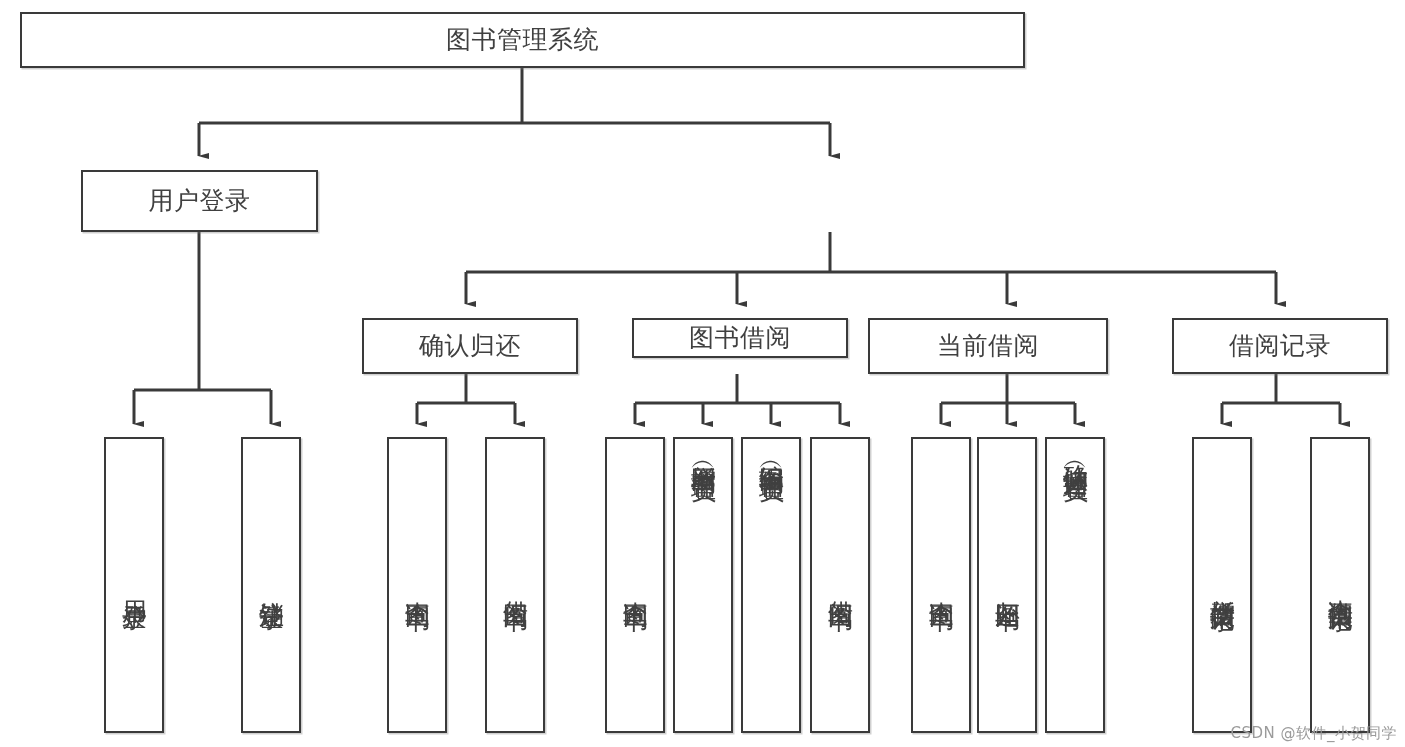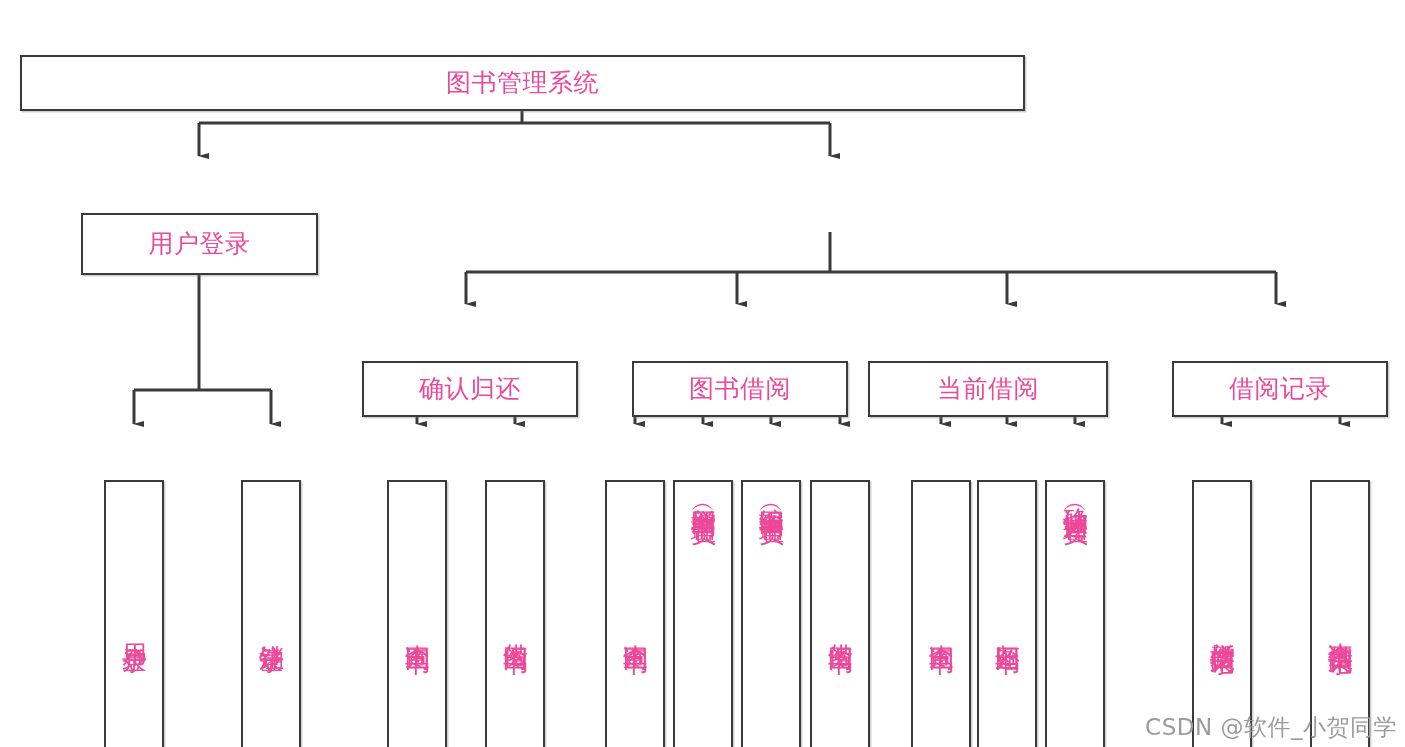--- a/index.html
+++ b/index.html
@@ -27,23 +27,22 @@
     pointer-events: none;
   }
   .node {
     position: absolute;
     box-sizing: border-box;
     border: 2.5px solid #3a3a3a;
     background: #ffffff;
     display: flex;
     align-items: center;
     justify-content: center;
-    color: #ec4899;
+    color: #404040;
     box-shadow: 1.5px 1.5px 0 rgba(120,120,120,0.35);
-    margin-top: 43px;
   }
   .node-label {
     display: block;
     letter-spacing: 0.5px;
   }
   
   .node.horiz .node-label {
     font-size: 25px;
     line-height: 1.1;
     white-space: nowrap;
@@ -64,21 +63,21 @@
   }
   
   .node.vert.center-text {
     align-items: center;
     padding-top: 0;
   }
   .watermark {
     position: absolute;
     right: 8px;
     bottom: 4px;
-    font-size: 23px;
+    font-size: 15px;
     color: #9b9b9b;
     white-space: nowrap;
     letter-spacing: 0.5px;
   }
 </style>
 </head>
 <body>
 
 <div id="diagram">
 
@@ -138,21 +137,21 @@
 
   <div class="node horiz" style="left:81px; top:170px; width:237px; height:62px;">
     <span class="node-label">用户登录</span>
   </div>
 
 
   <div class="node horiz" style="left:362px; top:318px; width:216px; height:56px;">
     <span class="node-label">确认归还</span>
   </div>
 
-  <div class="node horiz" style="left:632px; top:318px; width:216px; height:56px;">
+  <div class="node horiz" style="left:632px; top:318px; width:216px; height:40px;">
     <span class="node-label">图书借阅</span>
   </div>
 
   <div class="node horiz" style="left:868px; top:318px; width:240px; height:56px;text-align:right;">
     <span class="node-label">当前借阅</span>
   </div>
 
   <div class="node horiz" style="left:1172px; top:318px; width:216px; height:56px;">
     <span class="node-label">借阅记录</span>
   </div>

